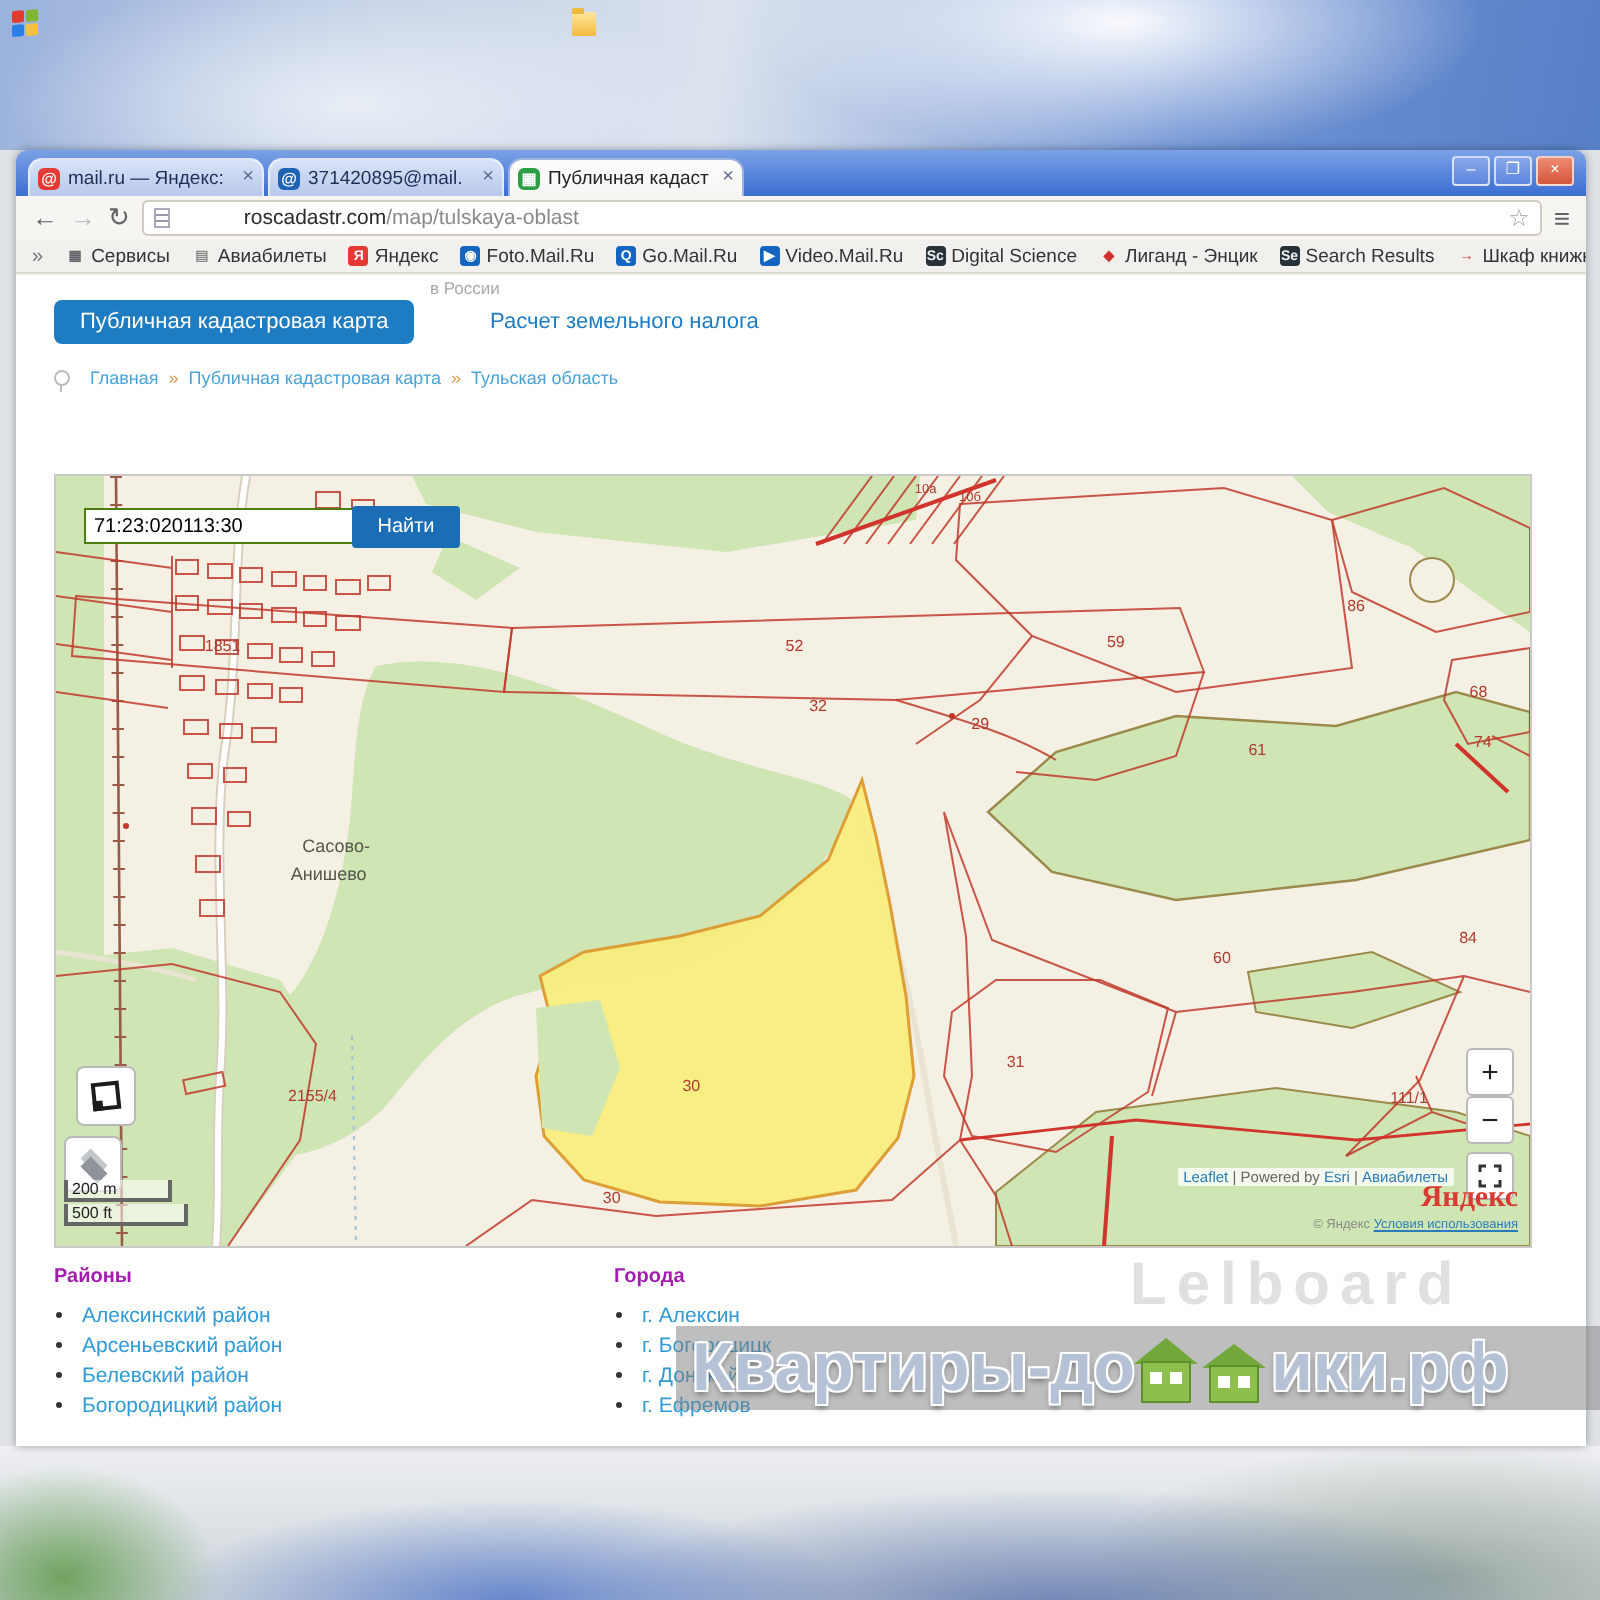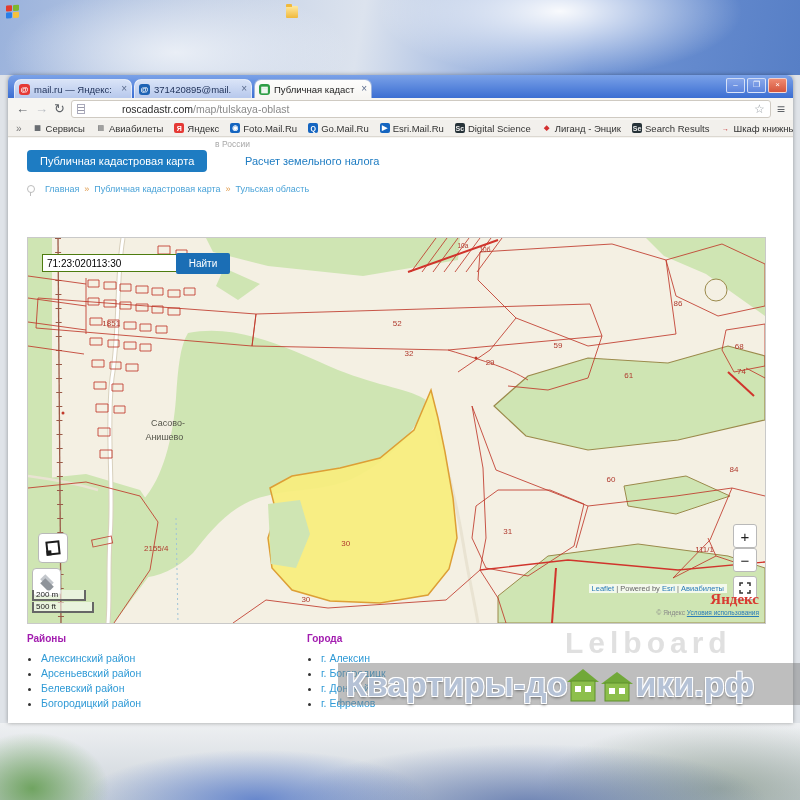--- a/index.html
+++ b/index.html
@@ -246,21 +246,21 @@
       <div class="bm">
         <span class="ico" style="background: rgb(21, 101, 192); color: rgb(255, 255, 255);">◉</span>
         <span class="lbl">Foto.Mail.Ru</span>
       </div>
       <div class="bm">
         <span class="ico" style="background: rgb(21, 101, 192); color: rgb(255, 255, 255);">Q</span>
         <span class="lbl">Go.Mail.Ru</span>
       </div>
       <div class="bm">
         <span class="ico" style="background: rgb(21, 101, 192); color: rgb(255, 255, 255);">▶</span>
-        <span class="lbl">Esri.Mail.Ru</span>
+        <span class="lbl">Video.Mail.Ru</span>
       </div>
       <div class="bm">
         <span class="ico" style="background: rgb(38, 50, 56); color: rgb(238, 238, 238);">Sc</span>
         <span class="lbl">Digital Science</span>
       </div>
       <div class="bm">
         <span class="ico" style="background: transparent; color: rgb(211, 47, 47);">◆</span>
         <span class="lbl">Лиганд - Энцик</span>
       </div>
       <div class="bm">
@@ -346,21 +346,21 @@
         <circle cx="35" cy="175" r="1.5" fill="#c0392b"></circle>
         <circle cx="448" cy="120" r="1.5" fill="#c0392b"></circle>
       </svg>
 
       <div class="labels">
 
       <div class="plabel" style="left: 11.3%; top: 22.1%;">1851</div>
           <div class="plabel" style="left: 50.1%; top: 22.1%;">52</div>
           <div class="plabel" style="left: 51.7%; top: 29.9%;">32</div>
           <div class="plabel" style="left: 62.7%; top: 32.2%;">29</div>
-          <div class="plabel" style="left: 71.9%; top: 21.6%; margin-top: 24px;">59</div>
+          <div class="plabel" style="left: 71.9%; top: 21.6%;">59</div>
           <div class="plabel" style="left: 88.2%; top: 16.9%;">86</div>
           <div class="plabel" style="left: 96.5%; top: 28.1%;">68</div>
           <div class="plabel" style="left: 96.8%; top: 34.5%;">74</div>
           <div class="plabel" style="left: 81.5%; top: 35.6%;">61</div>
           <div class="plabel" style="left: 79.1%; top: 62.6%;">60</div>
           <div class="plabel" style="left: 95.8%; top: 60%;">84</div>
           <div class="plabel" style="left: 65.1%; top: 76%;">31</div>
           <div class="plabel" style="left: 91.8%; top: 80.8%;">111/1</div>
           <div class="plabel" style="left: 43.1%; top: 79.2%;">30</div>
           <div class="plabel" style="left: 37.7%; top: 93.8%;">30</div>

